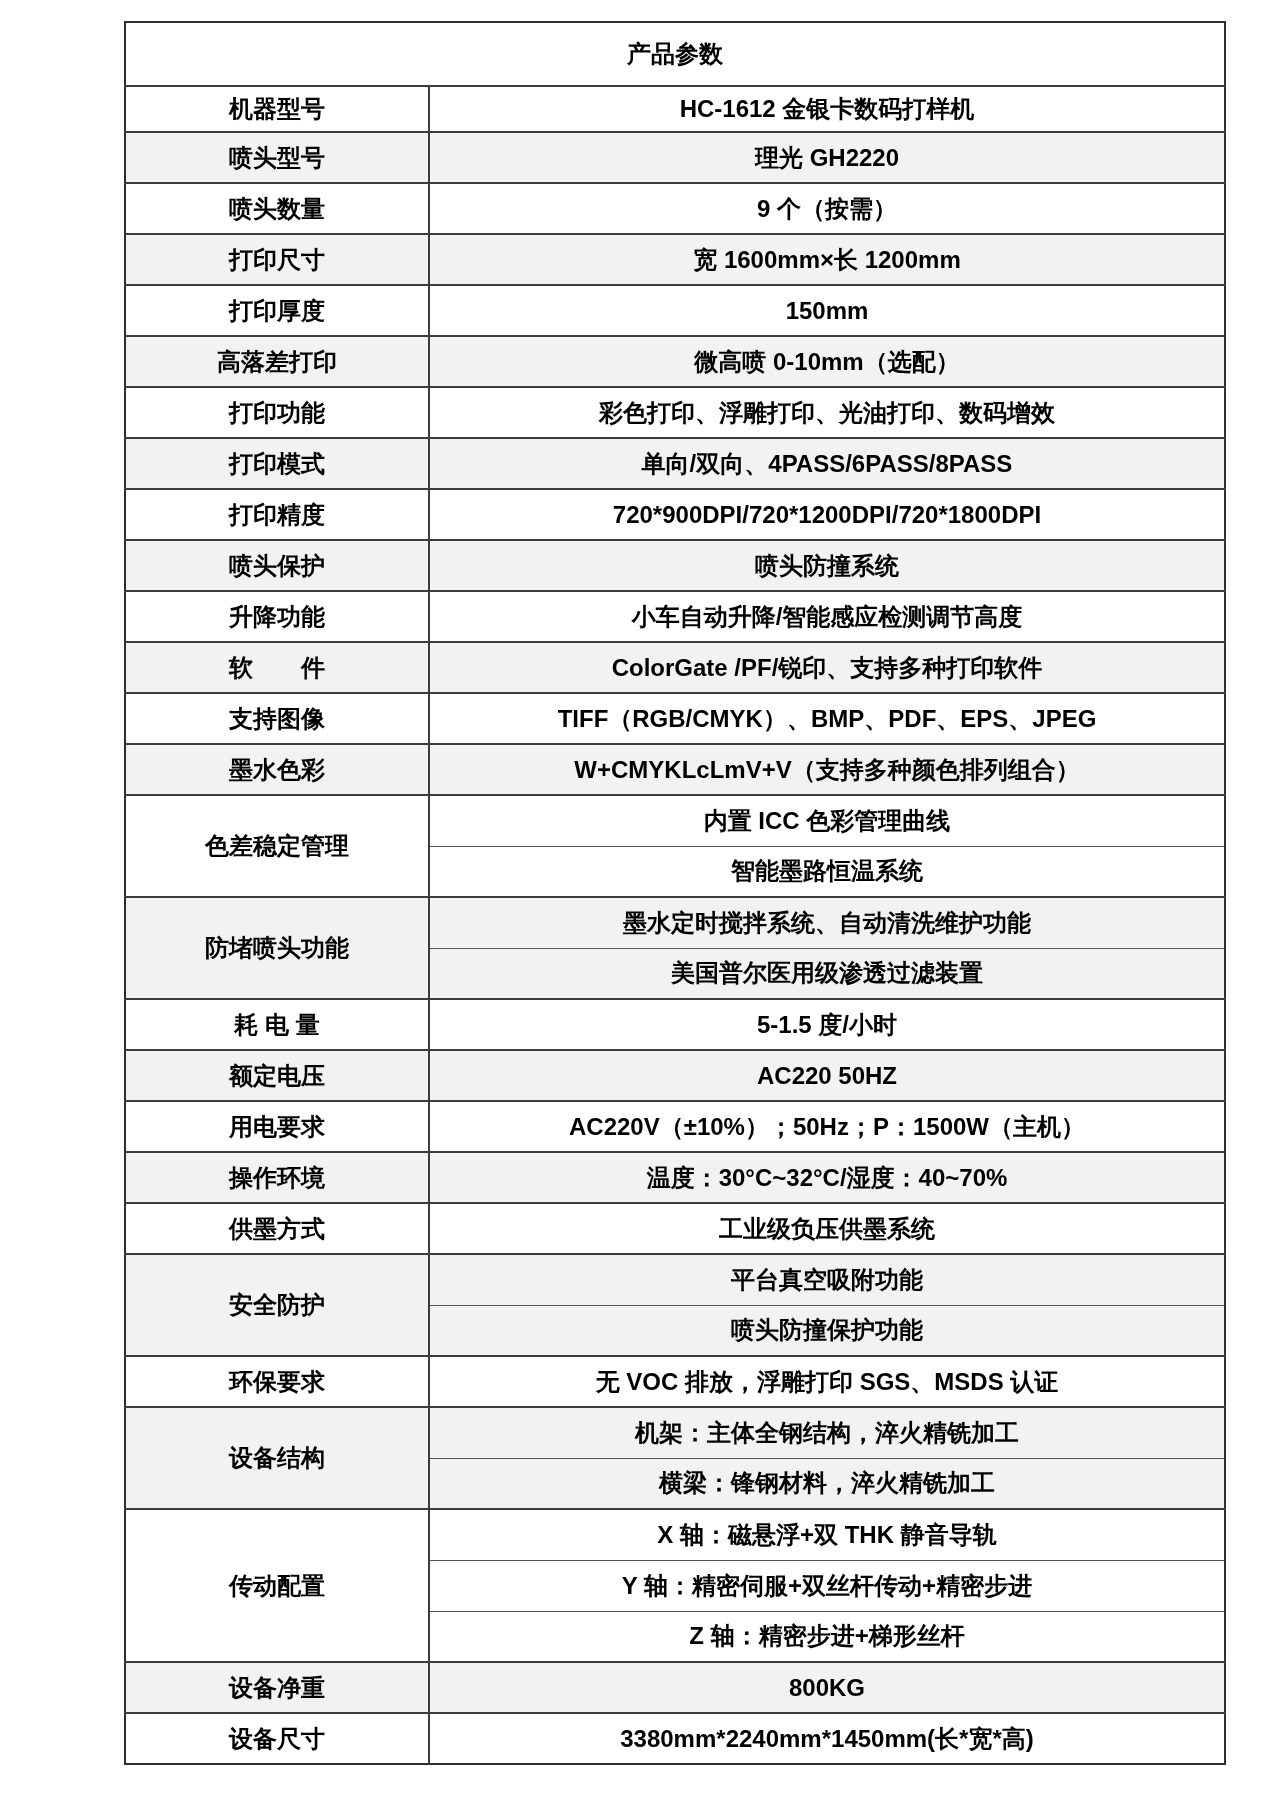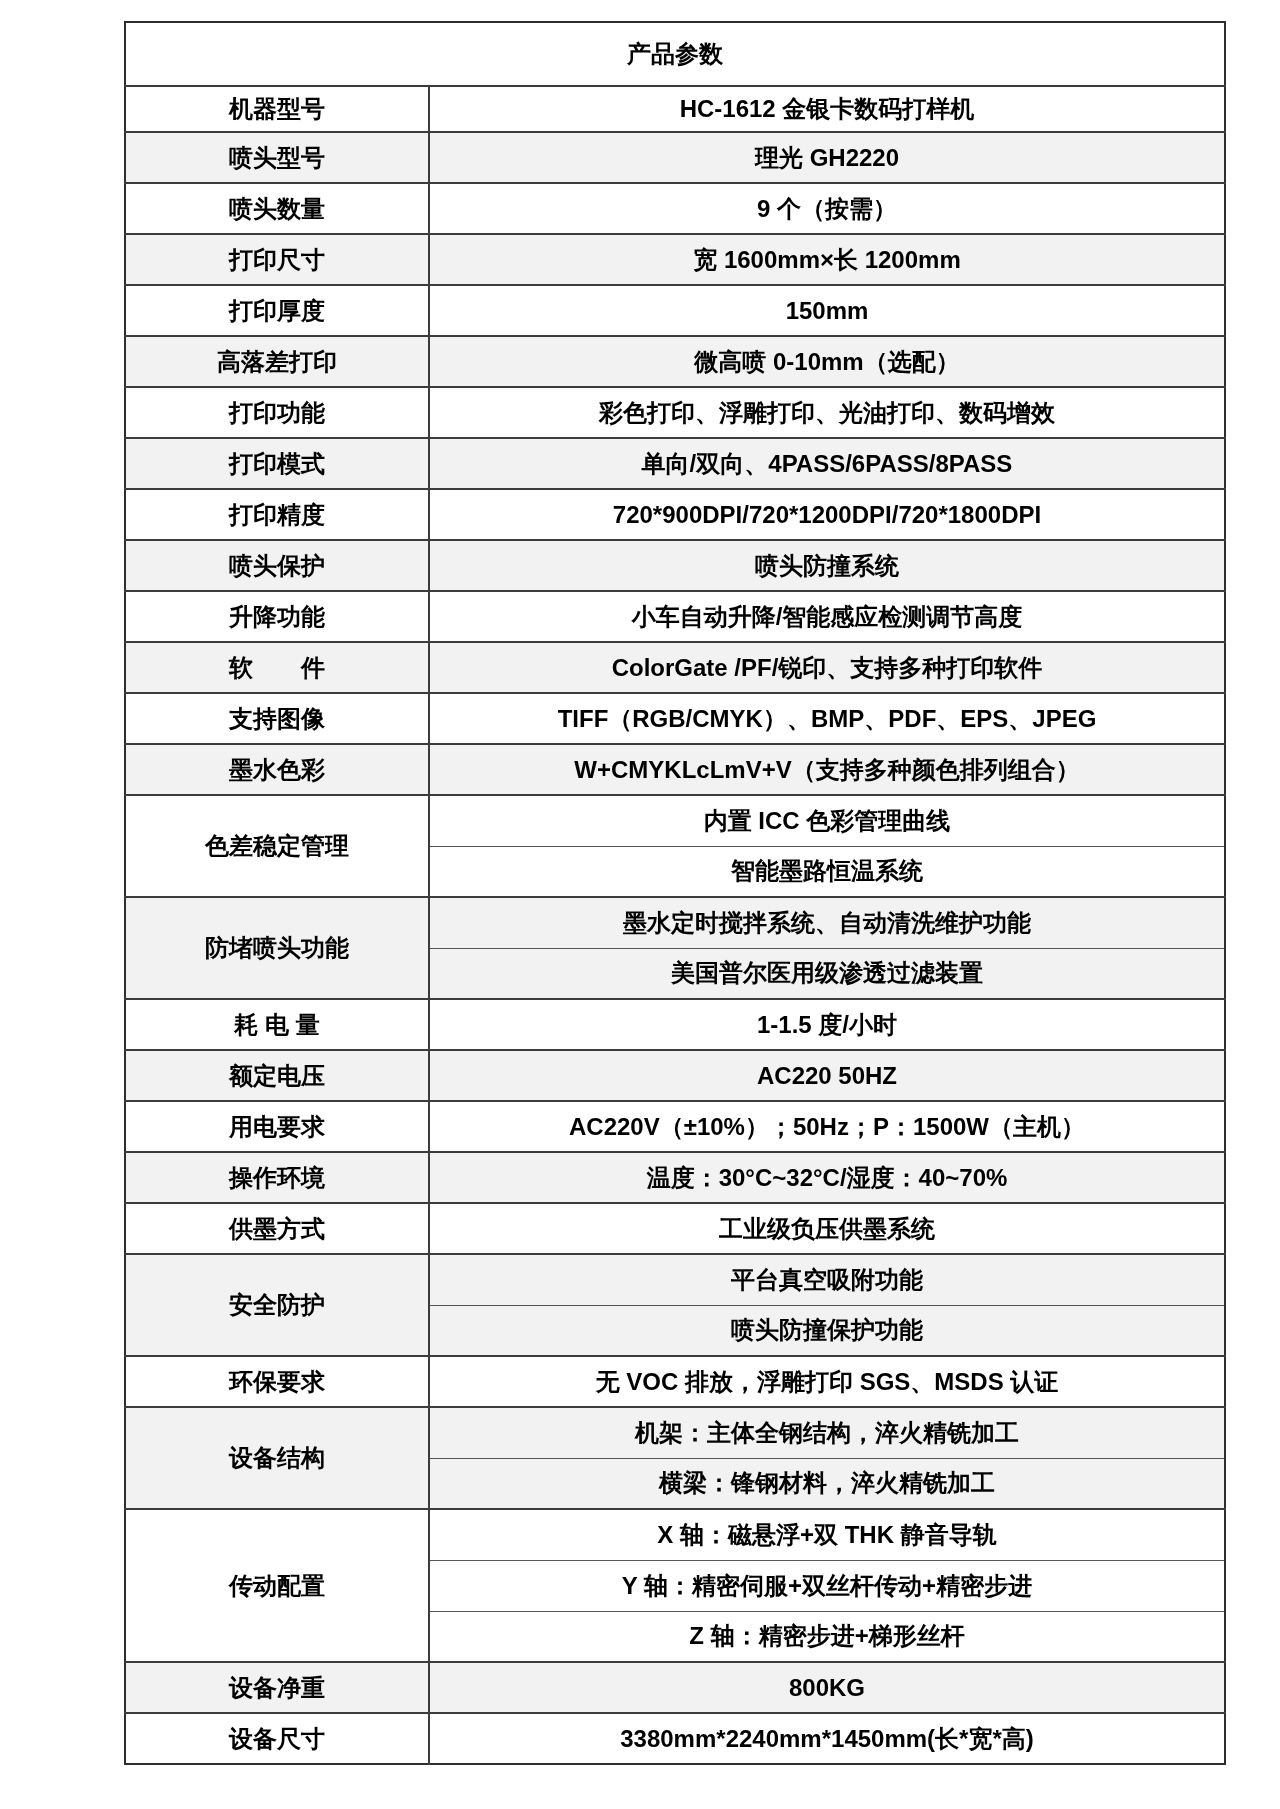--- a/index.html
+++ b/index.html
@@ -136,21 +136,21 @@
       </tr>
       <tr>
         <td rowspan="2" class="label-cell group-start alt">防堵喷头功能</td>
         <td class="value-cell group-start alt">墨水定时搅拌系统、自动清洗维护功能</td>
       </tr>
       <tr>
         <td class="value-cell sub-divider alt">美国普尔医用级渗透过滤装置</td>
       </tr>
       <tr>
         <td rowspan="1" class="label-cell group-start">耗 电 量</td>
-        <td class="value-cell group-start">1-1.5 度/小时</td>
+        <td class="value-cell group-start">5-1.5 度/小时</td>
       </tr>
       <tr>
         <td rowspan="1" class="label-cell group-start alt">额定电压</td>
         <td class="value-cell group-start alt">AC220 50HZ</td>
       </tr>
       <tr>
         <td rowspan="1" class="label-cell group-start">用电要求</td>
         <td class="value-cell group-start">AC220V（±10%）；50Hz；P：1500W（主机）</td>
       </tr>
       <tr>

